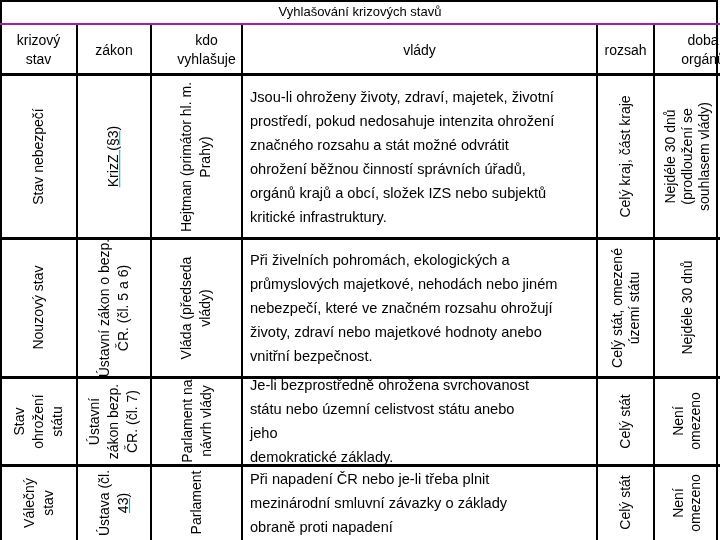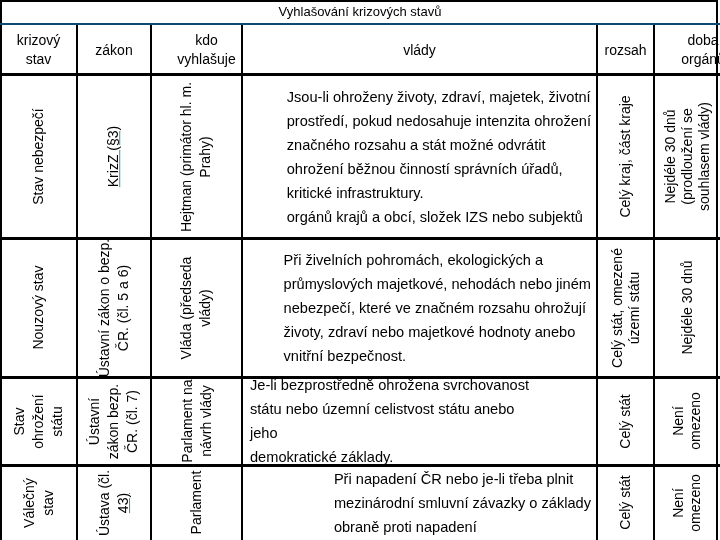--- a/index.html
+++ b/index.html
@@ -1,27 +1,27 @@
 <!DOCTYPE html>
 <html><head>
   <meta charset="utf-8">
   <style>
     html, body { margin: 0; padding: 0; background: #ffffff; }
     body { width: 720px; height: 540px; overflow: hidden; position: relative;
       font-family: "Liberation Sans", "DejaVu Sans", sans-serif; color: #000; }
     .frame { position: absolute; left: 0; top: 0; width: 718px; height: 540px;
       border-left: 2px solid #000; border-right: 2px solid #000; border-top: 2px solid #000; box-sizing: border-box; }
     .title { position: absolute; left: 0; top: 0; width: 720px; height: 25px; display: flex;
-      align-items: center; justify-content: center; font-size: 13px; border-bottom: 2px solid #0c4a6e; box-sizing: border-box; }
+      align-items: center; justify-content: center; font-size: 13px; border-bottom: 2px solid #a21caf; box-sizing: border-box; }
     .cell { position: absolute; box-sizing: border-box; display: flex; align-items: center; justify-content: center; text-align: center; }
     .hcell { font-size: 14px; line-height: 19px; }
     .vline { position: absolute; width: 2px; background: #000; }
     .hline { position: absolute; height: 3px; background: #000; left: 0; width: 720px; }
     .rot { transform: rotate(-90deg); white-space: nowrap; font-size: 14px; line-height: 19px; text-align: center; }
-    .reason { font-size: 14.6px; line-height: 24px; text-align: left; justify-content: flex-end; padding-left: 8px; padding-right: 6px; }
+    .reason { font-size: 14.6px; line-height: 24px; text-align: left; justify-content: flex-start; padding-left: 8px; padding-right: 6px; }
     .ul { text-decoration: underline; text-decoration-color: #2a9d9a; }
   </style>
 </head>
 <body>
 
 <div class="frame"></div>
 <div class="title">Vyhlašování krizových stavů</div>
 
 <div class="cell hcell" style="left:0;top:25px;width:77px;height:50px;flex-direction:column;">
   <span>krizový</span>
@@ -56,22 +56,22 @@
     <div>Hejtman (primátor hl. m.</div>
     <div>Prahy)</div>
   </div>
 </div>
 <div class="cell reason" style="left:242px;top:75px;width:355px;height:163px;">
   <div>
     <div>Jsou-li ohroženy životy, zdraví, majetek, životní</div>
     <div>prostředí, pokud nedosahuje intenzita ohrožení</div>
     <div>značného rozsahu a stát možné odvrátit</div>
     <div>ohrožení běžnou činností správních úřadů,</div>
+    <div>orgánů krajů a obcí, složek IZS nebo subjektů</div>
     <div>kritické infrastruktury.</div>
-    <div>orgánů krajů a obcí, složek IZS nebo subjektů</div>
   </div>
 </div>
 <div class="cell" style="left:597px;top:75px;width:57px;height:163px;">
   <div class="rot"><span>Celý kraj, část kraje</span></div>
 </div>
 <div class="cell" style="left:654px;top:75px;width:66px;height:163px;">
   <div class="rot" style="line-height:17px;">
     <div>Nejdéle 30 dnů</div>
     <div>(prodloužení se</div>
     <div>souhlasem vlády)</div>

